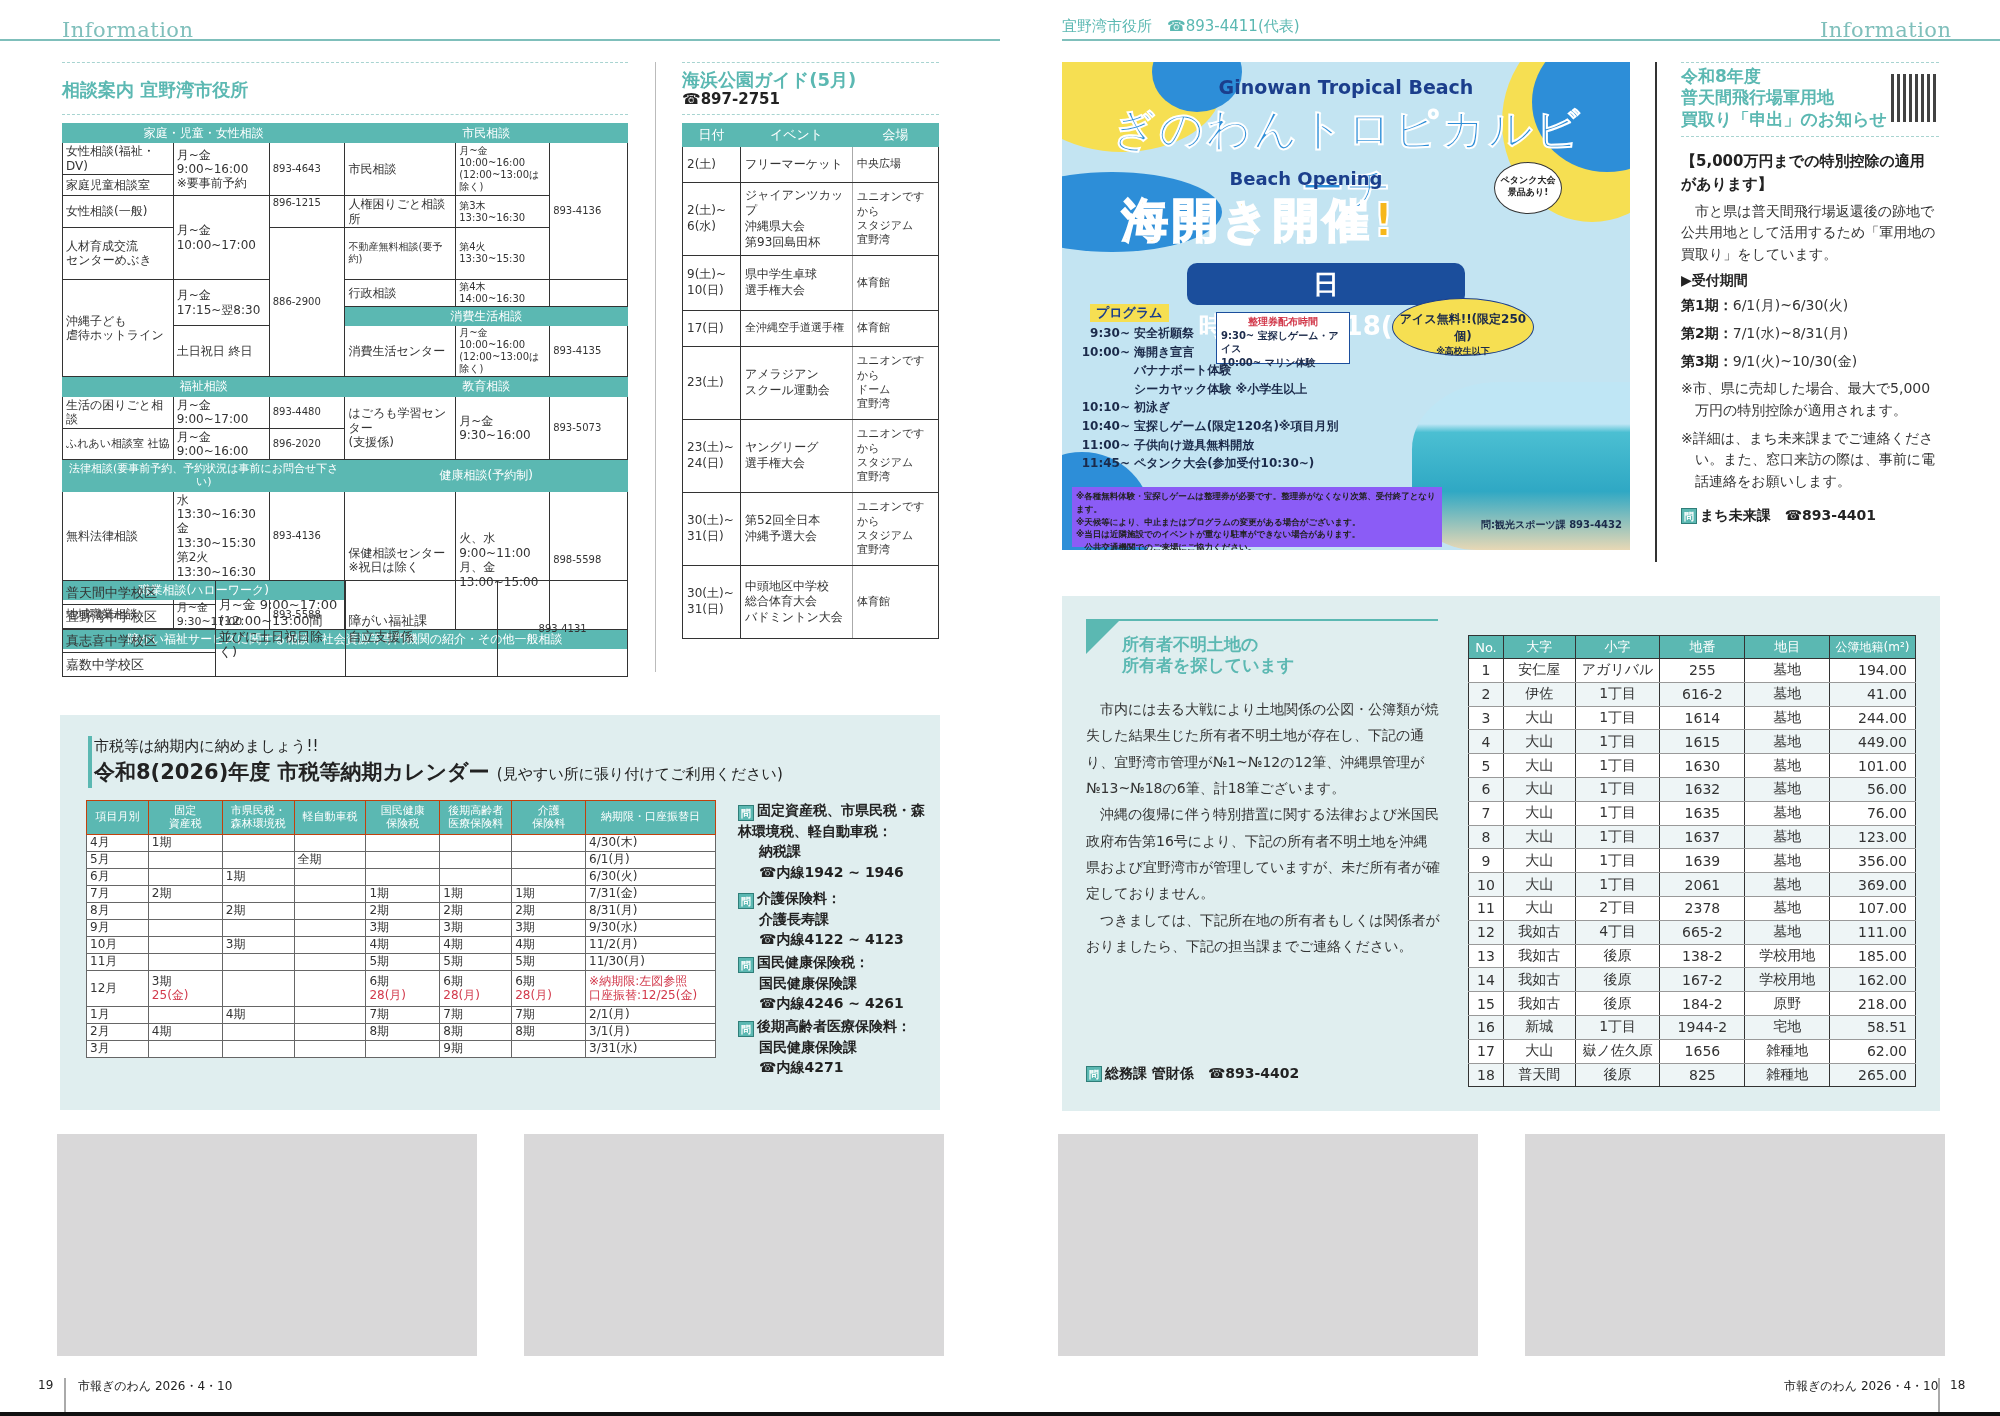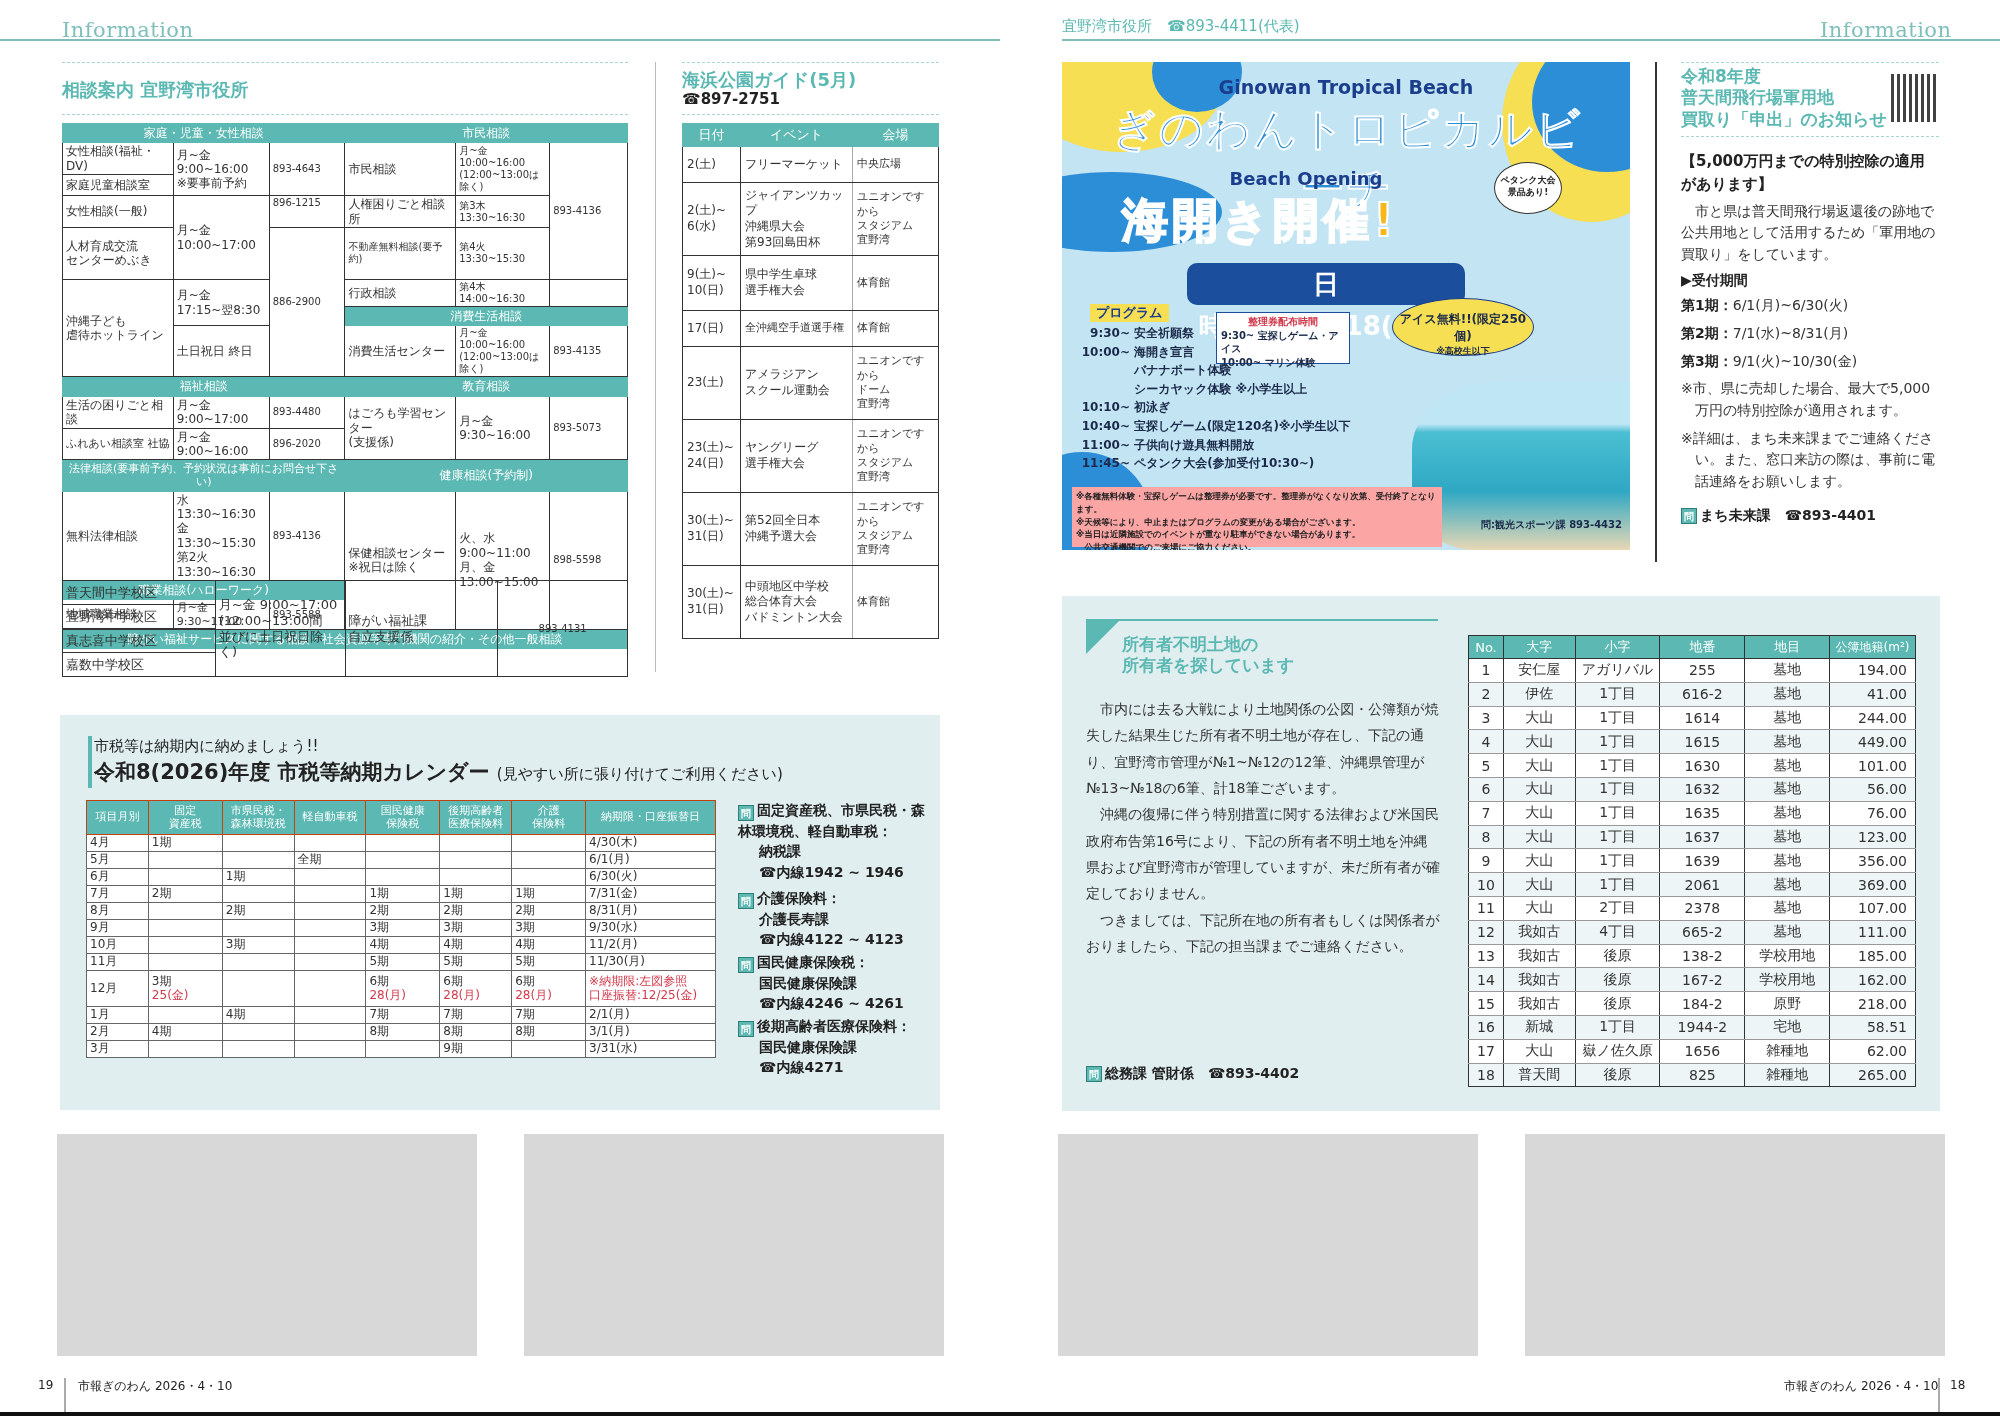--- a/index.html
+++ b/index.html
@@ -44,21 +44,21 @@
   .poster .blob-b { position: absolute; background: #2d8ed8; border-radius: 50%; }
   .p-en { position: absolute; left: 0; width: 100%; text-align: center; font-family: "DejaVu Sans", sans-serif; font-weight: bold; color: #1b3e8c; }
   .p-jp { position: absolute; left: 30px; top: 38px; width: 510px; text-align: center; font-size: 44px; font-weight: normal; color: #2d8ed8; -webkit-text-stroke: 2px #ffffff; letter-spacing: 2px; }
   .p-open { position: absolute; left: 60px; top: 128px; width: 420px; text-align: left; font-size: 46px; font-weight: bold; color: #f6b71b; -webkit-text-stroke: 2px #fff; letter-spacing: 4px; }
   .p-date { position: absolute; left: 125px; top: 201px; width: 278px; height: 42px; background: #1b4e9c; color: #fff; border-radius: 10px; font-size: 26px; font-weight: bold; text-align: center; line-height: 42px; }
   .p-prog-label { position: absolute; left: 28px; top: 242px; background: #f6df52; padding: 0 6px; font-size: 13px; font-weight: bold; color: #1b3e8c; }
   .p-prog { position: absolute; left: 10px; top: 262px; font-size: 12px; font-weight: bold; color: #1b2a4a; line-height: 1.55; }
   .p-prog .t { display: inline-block; width: 58px; text-align: right; margin-right: 4px; }
   .p-ticket { position: absolute; left: 154px; top: 250px; width: 134px; height: 52px; background: #fff; border: 1px solid #1b4e9c; font-size: 10px; font-weight: bold; padding: 2px 4px; color: #1b2a4a; line-height: 1.35; }
   .p-ice { position: absolute; left: 330px; top: 236px; width: 142px; height: 58px; background: #f6df52; border-radius: 50%; text-align: center; font-size: 12px; font-weight: bold; color: #1b2a4a; padding-top: 12px; border: 1px solid #1b3e8c; }
-  .p-notes { position: absolute; left: 10px; top: 425px; width: 370px; height: 60px; background: #fca5a5; font-size: 8.5px; font-weight: bold; color: #222; padding: 3px 4px; line-height: 1.5; }
+  .p-notes { position: absolute; left: 10px; top: 425px; width: 370px; height: 60px; background: #8b5cf6; font-size: 8.5px; font-weight: bold; color: #222; padding: 3px 4px; line-height: 1.5; }
   .p-photo { position: absolute; left: 350px; top: 320px; width: 218px; height: 168px; background: linear-gradient(#bfe6f5 0%, #bfe6f5 25%, #4bbfd2 30%, #2fa8c4 65%, #e8d8b5 100%); border-radius: 40% 0 0 30%; }
   .p-contact { position: absolute; right: 8px; top: 456px; font-size: 10px; font-weight: bold; color: #1b2a4a; text-align: center; }
   .p-bubble { position: absolute; left: 432px; top: 100px; width: 68px; height: 52px; background: #fff; border: 1px solid #333; border-radius: 50%; font-size: 9px; font-weight: bold; text-align: center; padding-top: 12px; color: #222; line-height: 1.3; }
   
   .side { position: absolute; left: 1681px; top: 62px; width: 258px; }
   .side-title { font-size: 17px; color: #5bb8b2; font-weight: bold; line-height: 1.25; }
   .qr { position: absolute; left: 1891px; top: 74px; width: 48px; height: 48px; background:
         repeating-linear-gradient(90deg, #222 0 3px, #fff 3px 6px), #222; opacity: .85; }
   .side-body { position: absolute; left: 1681px; top: 150px; width: 258px; font-size: 14px; line-height: 1.55; color: #333; }
   .side-body .b { font-weight: bold; color: #222; }
@@ -709,21 +709,21 @@
 景品あり!</div>
   <div class="p-date">日時:2026/4/18(Sat)</div>
   <div class="p-photo"></div>
   <div class="p-prog-label">プログラム</div>
   <div class="p-prog">
     <div><span class="t">9:30~</span><span>安全祈願祭</span></div>
     <div><span class="t">10:00~</span><span>海開き宣言</span></div>
     <div><span class="t"></span><span>バナナボート体験</span></div>
     <div><span class="t"></span><span>シーカヤック体験 ※小学生以上</span></div>
     <div><span class="t">10:10~</span><span>初泳ぎ</span></div>
-    <div><span class="t">10:40~</span><span>宝探しゲーム(限定120名)※小学生以下</span></div>
+    <div><span class="t">10:40~</span><span>宝探しゲーム(限定120名)※項目月別</span></div>
     <div><span class="t">11:00~</span><span>子供向け遊具無料開放</span></div>
     <div><span class="t">11:45~</span><span>ペタンク大会(参加受付10:30~)</span></div>
   </div>
   <div class="p-ticket">
     <div style="color:#d2394b; text-align:center;">整理券配布時間</div>
     <div>9:30~ 宝探しゲーム・アイス</div>
     <div>10:00~ マリン体験</div>
   </div>
   <div class="p-ice">
     <div>アイス無料!!(限定250個)</div>

